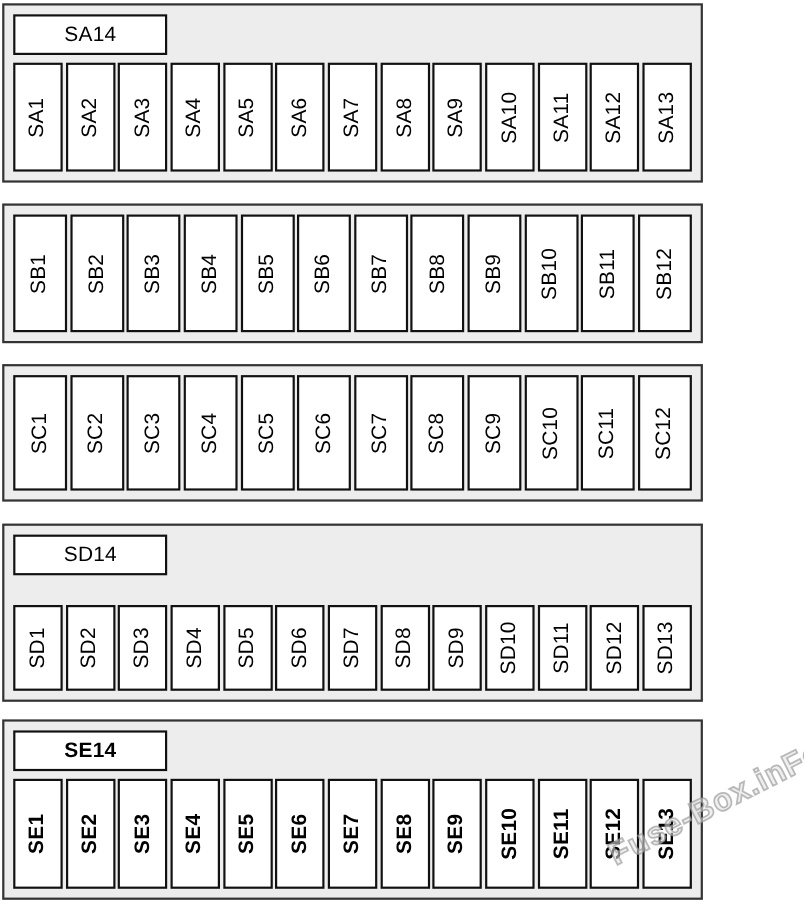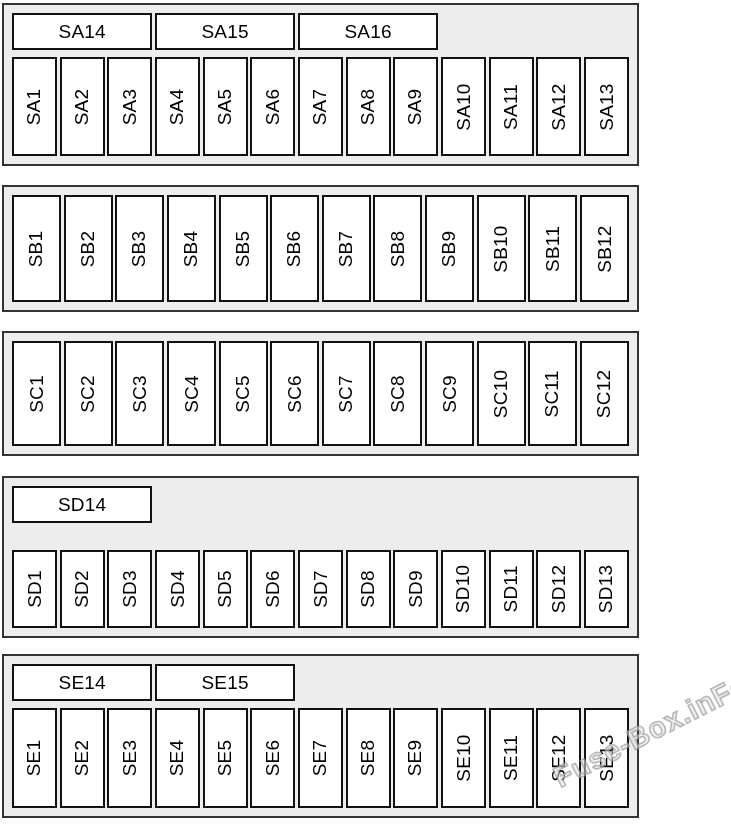--- a/index.html
+++ b/index.html
@@ -14,21 +14,21 @@
     box-sizing:border-box;
     background:#ededed;
     border:2px solid #333333;
     padding:8px;
     display:flex;flex-direction:column;
   }
   #block-a{top:3px;height:163px;}
   #block-b{top:185px;height:127px;}
   #block-c{top:331px;height:125px;}
   #block-d{top:476px;height:162px;gap:20px;}
-  #block-e{top:654px;height:164px;}
+  #block-e{top:654px;height:164px;font-weight:bold;}
 
   .toprow{
     display:grid;
     grid-template-columns:repeat(13,45px);
     justify-content:space-between;
     height:37px;flex:0 0 37px;
     margin-bottom:7px;
   }
   .hfuse{
     box-sizing:border-box;
@@ -71,26 +71,20 @@
   }
 </style>
 </head>
 <body>
 
 <div class="block" id="block-a">
   <div class="toprow">
     <div class="hfuse hf1">
         <span class="hlbl">SA14</span>
       </div>
-    <div class="hfuse hf2">
-        <span class="hlbl">SA15</span>
-      </div>
-    <div class="hfuse hf3">
-        <span class="hlbl">SA16</span>
-      </div>
   </div>
   <div class="fuserow cols13">
     <div class="vfuse">
         <span class="lbl">SA1</span>
       </div>
     <div class="vfuse">
         <span class="lbl">SA2</span>
       </div>
     <div class="vfuse">
         <span class="lbl">SA3</span>
@@ -257,23 +251,20 @@
         <span class="lbl">SD13</span>
       </div>
   </div>
 </div>
 
 <div class="block" id="block-e">
   <div class="toprow">
     <div class="hfuse hf1">
         <span class="hlbl">SE14</span>
       </div>
-    <div class="hfuse hf2">
-        <span class="hlbl">SE15</span>
-      </div>
   </div>
   <div class="fuserow cols13">
     <div class="vfuse">
         <span class="lbl">SE1</span>
       </div>
     <div class="vfuse">
         <span class="lbl">SE2</span>
       </div>
     <div class="vfuse">
         <span class="lbl">SE3</span>

